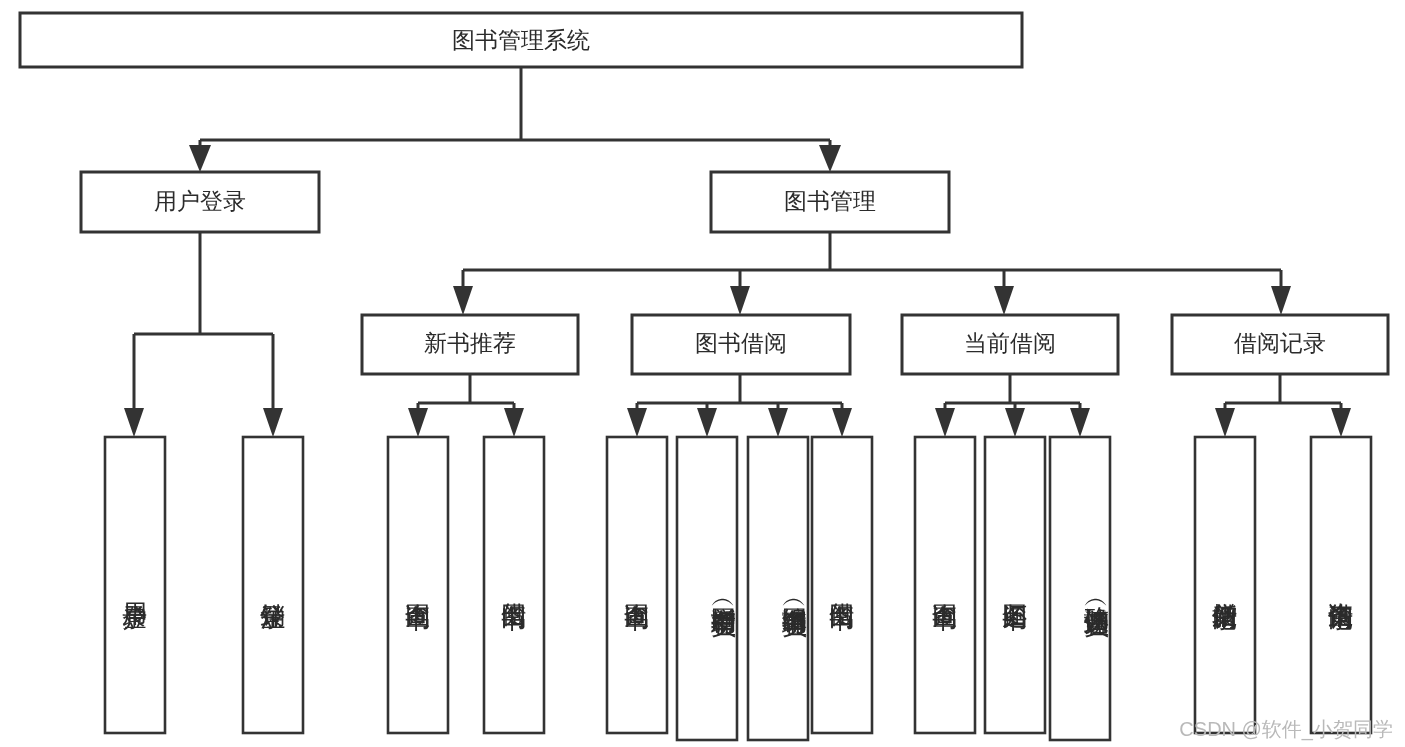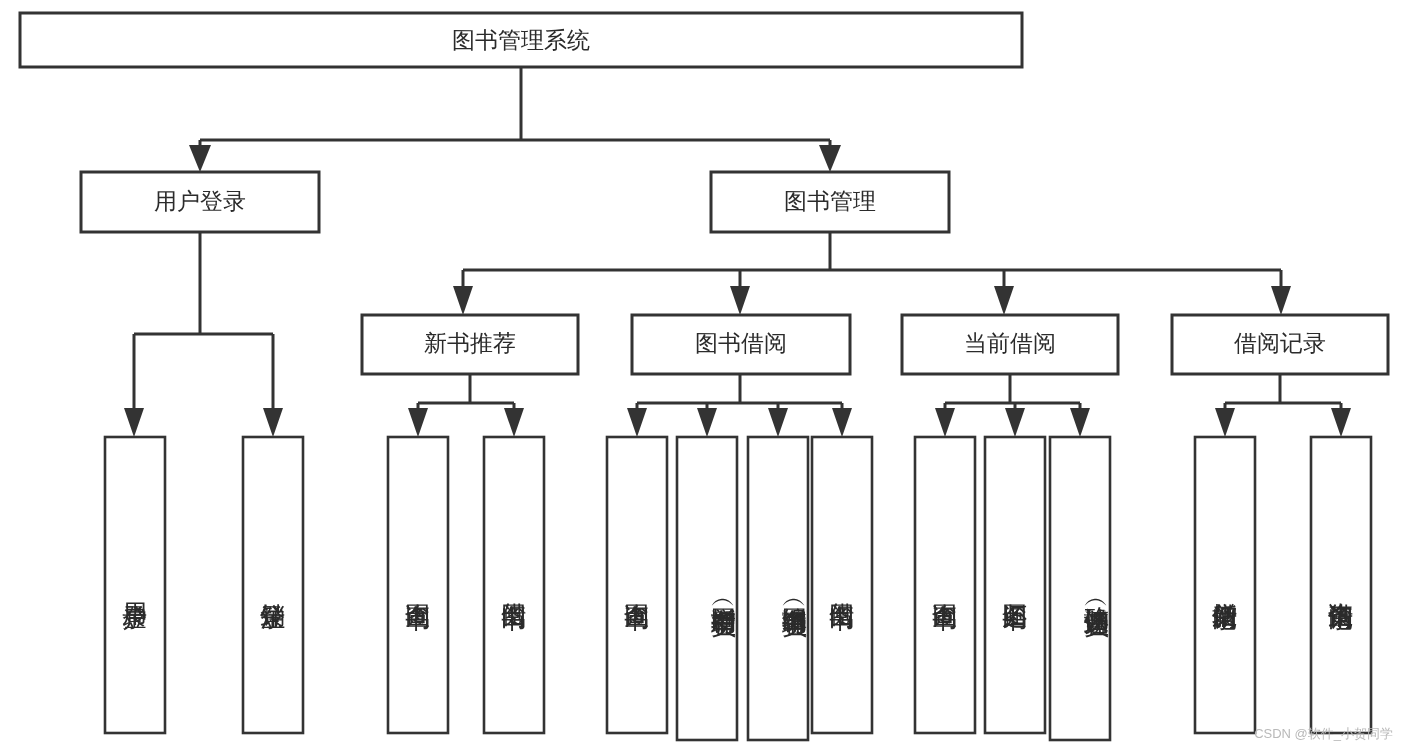--- a/index.html
+++ b/index.html
@@ -65,21 +65,21 @@
     white-space: nowrap;
     pointer-events: none;
   }
   .vertical-label-box.centered {
     align-items: center;
   }
   .watermark {
     position: absolute;
     right: 12px;
     bottom: 4px;
-    font-size: 13px;
+    font-size: 20px;
     color: #b9b9b9;
     font-family: "Liberation Sans", "DejaVu Sans", sans-serif;
     white-space: nowrap;
   }
 </style>
 </head>
 <body>
 
 <div id="diagram-root">
 

